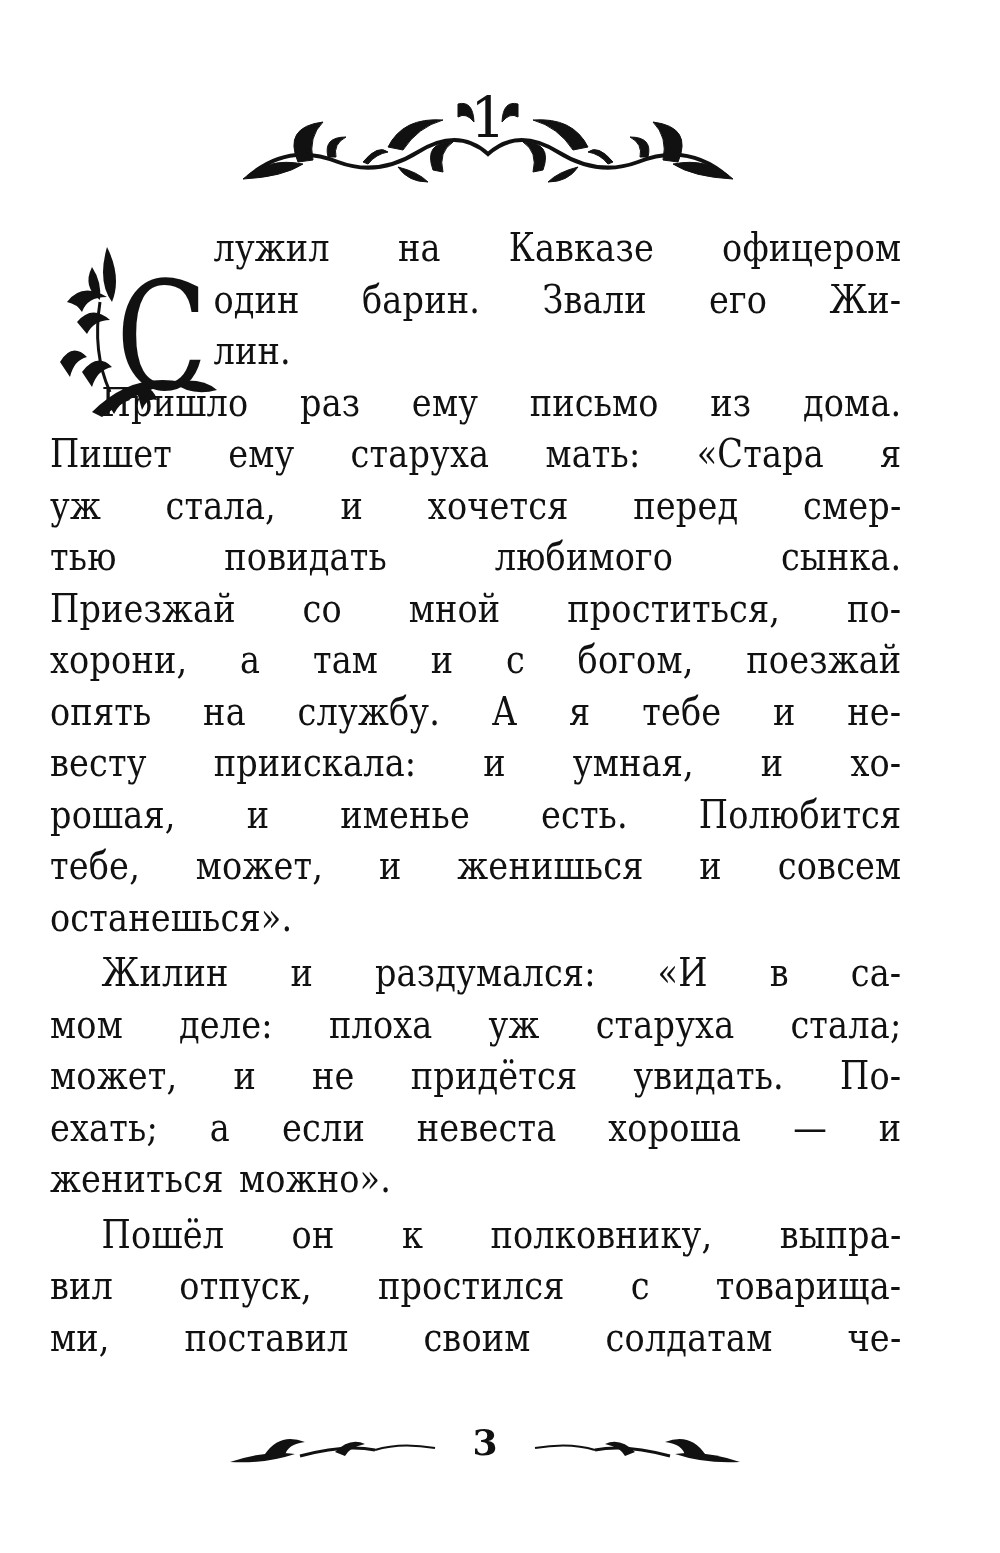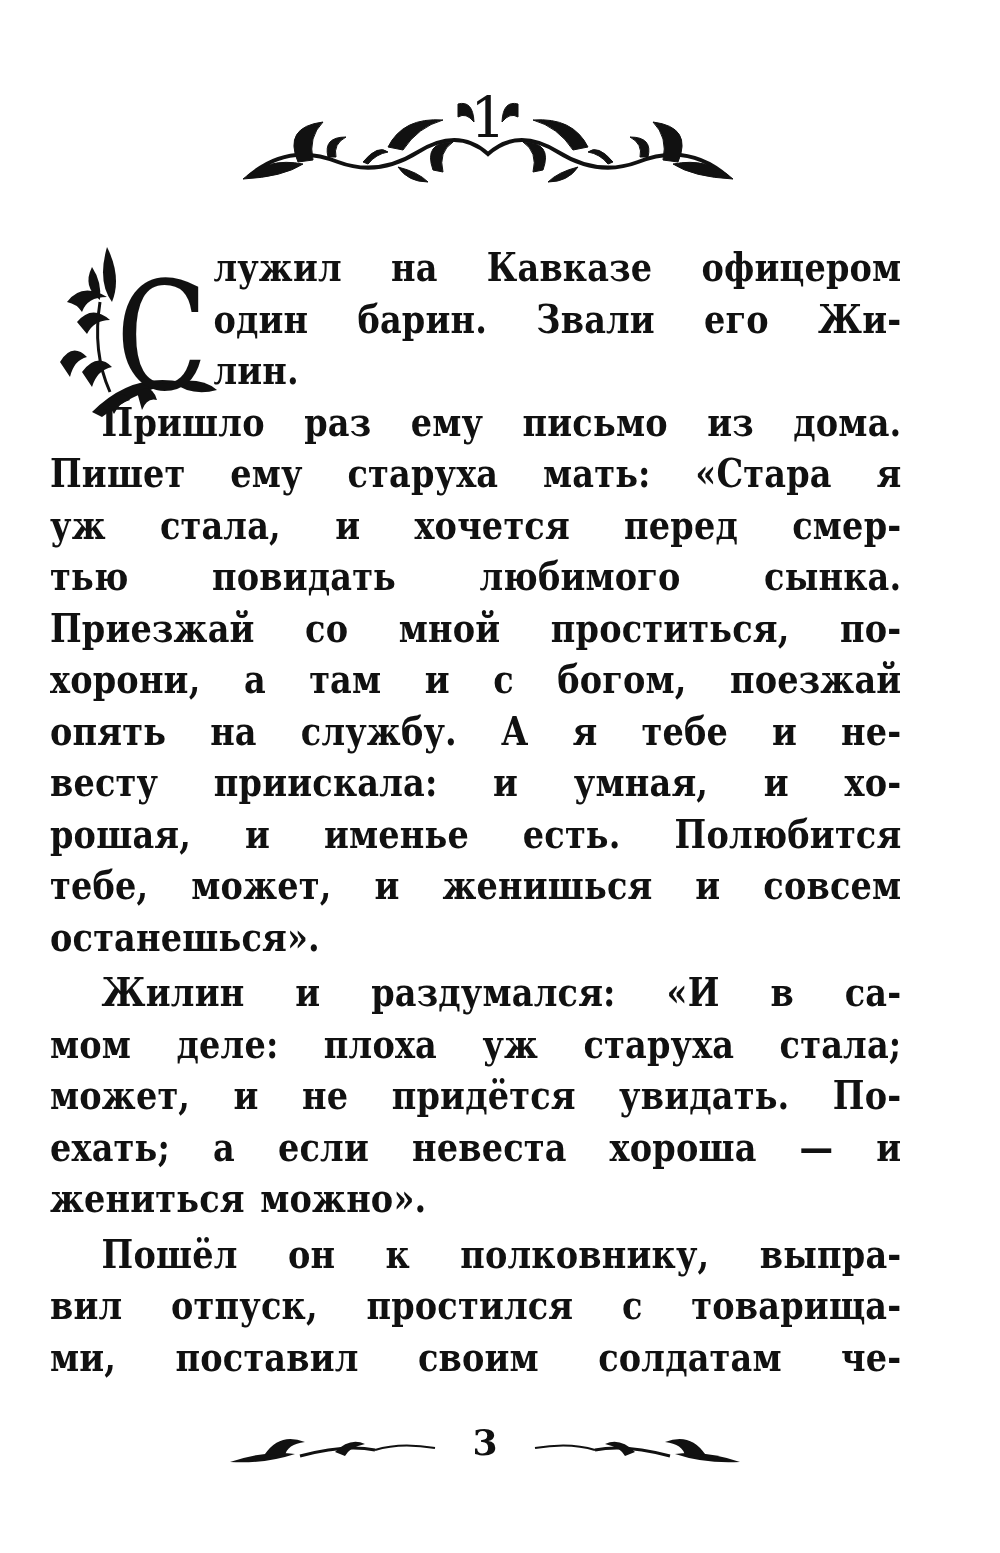--- a/index.html
+++ b/index.html
@@ -5,21 +5,21 @@
   html, body { margin: 0; padding: 0; background: #ffffff; }
   body { width: 1000px; height: 1553px; position: relative; overflow: hidden;
          font-family: "DejaVu Serif", serif; color: #111; }
   .page { position: absolute; left: 0; top: 0; width: 1000px; height: 1553px; }
 
   .chapter-head { position: absolute; left: 228px; top: 82px; width: 520px; height: 110px; }
   .chapter-head svg { position: absolute; left: 0; top: 0; }
   .chapter-num { position: absolute; left: 0; width: 520px; top: 6px; text-align: center;
                  font-family: "DejaVu Serif", serif; font-size: 56px; line-height: 60px; color: #111; }
 
-  .text { position: absolute; left: 50px; top: 242px; width: 852px; font-weight: bold; }
+  .text { position: absolute; left: 50px; top: 222px; width: 852px; }
   .line { height: 51.5px; line-height: 51.5px; font-size: 39px; white-space: nowrap;
           display: flex; justify-content: space-between; font-family: "DejaVu Serif", serif;
           transform: scaleX(0.86); transform-origin: left center; width: 990px; letter-spacing: 0.2px; }
   .line.last { justify-content: flex-start; gap: 18px; }
   .line.indent { padding-left: 60px; box-sizing: border-box; }
   .line.dropline { padding-left: 190px; box-sizing: border-box; }
   .para-gap { height: 4px; }
 
   .dropcap { position: absolute; left: 52px; top: 242px; width: 170px; height: 180px; }
   .dropcap-letter { position: absolute; left: 64px; top: 20px; font-family: "DejaVu Serif", serif;

